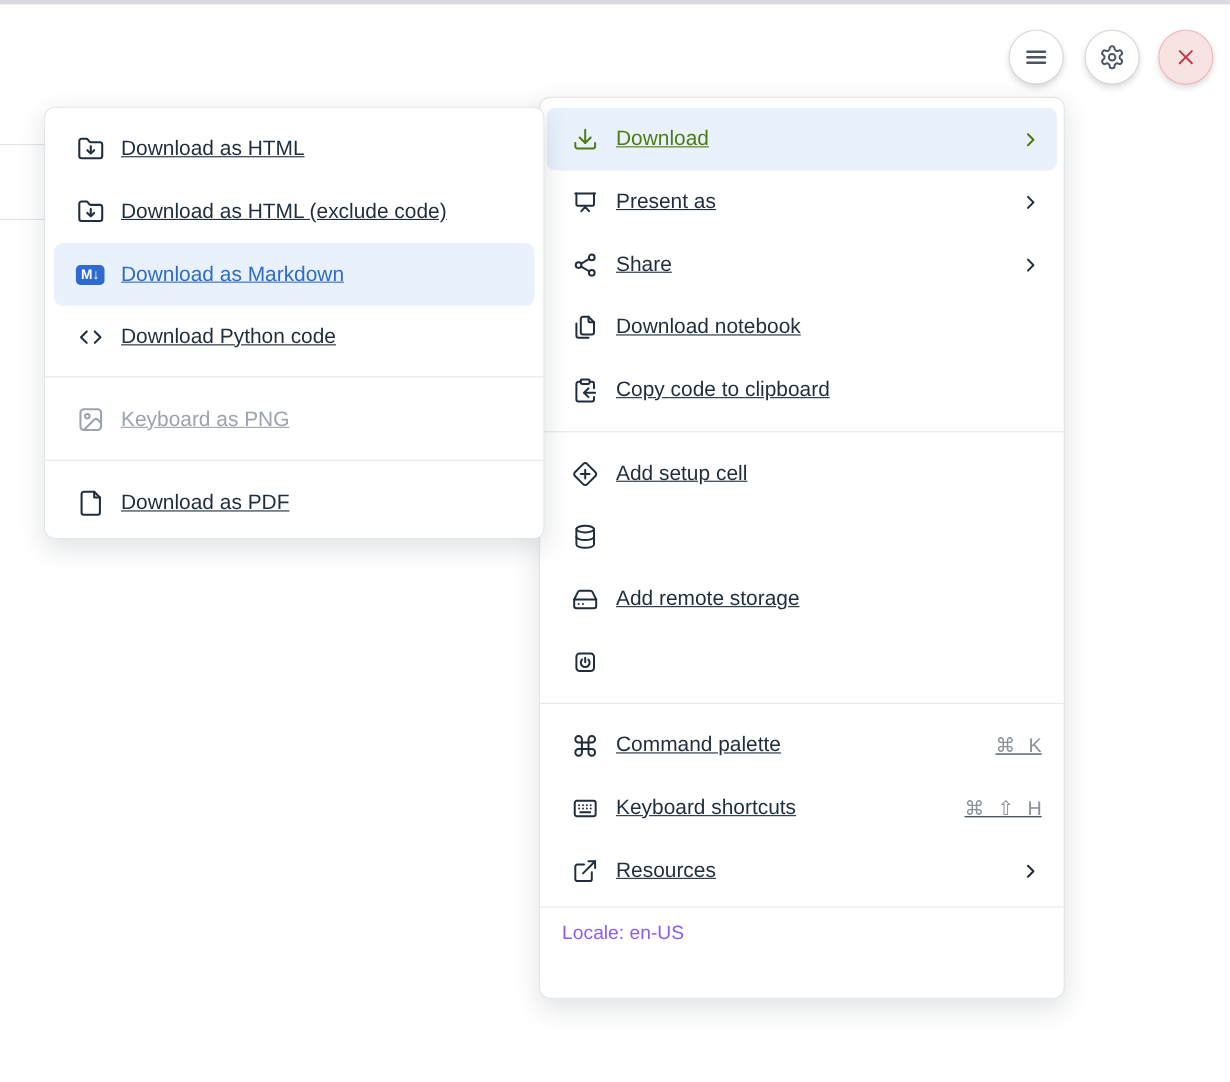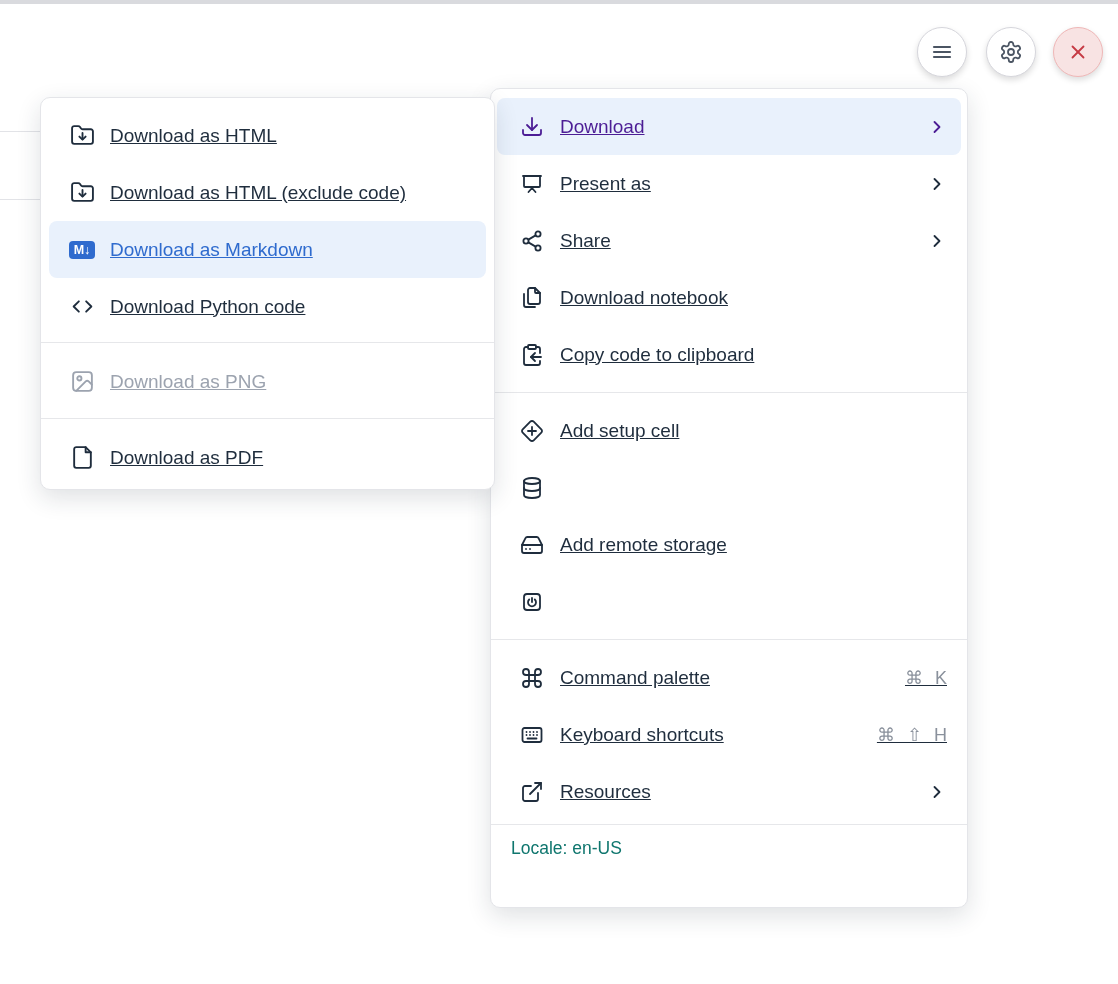--- a/index.html
+++ b/index.html
@@ -26,30 +26,30 @@
   .menu-main { left:490px; top:88px; width:478px; height:820px; padding-top:9px; z-index:5; }
   .menu-sub  { left:40px;  top:97px; width:455px; height:393px; padding-top:9px; z-index:10; }
 
   .mi { display:flex; align-items:center; height:57px; padding:0 20px 0 28px; gap:15px;
     font-size:19px; color:#1f2d3d; cursor:pointer; white-space:nowrap;text-decoration:underline; }
   .mi .lbl { flex:1; }
   .mi .ic { display:flex; align-items:center; justify-content:center; width:26px; flex:none; }
   .mi .chev { display:flex; align-items:center; flex:none; }
   .mi .shortcut { flex:none; color:#8a919c; font-size:18px; word-spacing:7px; }
 
-  .menu-main .mi.hl { background:#e9f1fc; border-radius:8px; margin:0 6px; padding:0 14px 0 22px; color:#4c1d95; }
+  .menu-main .mi.hl { background:#e9f1fc; border-radius:8px; margin:0 6px; padding:0 14px 0 22px; color:#4d7c0f; }
   .menu-sub  .mi.hl { background:#e9f1fc; border-radius:8px; margin:0 8px; padding:0 12px 0 20px; color:#2f6bce; }
   .mi.disabled { color:#9ca3af; cursor:default; }
 
   .sep { height:1px; background:#e6e7ea; margin:9px 0; }
   .menu-sub .sep.s1 { margin:7px 0 10px 0; }
   .menu-sub .sep.s2 { margin:8px 0 10px 0; }
   .menu-main .sep.s3 { margin:4px 0 0 0; }
 
-  .menu-footer { padding:10px 20px 14px 20px; color:#0f766e; font-size:17.5px; line-height:27px; }
+  .menu-footer { padding:10px 20px 14px 20px; color:#8b5cf6; font-size:17.5px; line-height:27px; }
 
   
   .md-badge { display:inline-flex; align-items:center; justify-content:center;
     width:26px; height:18px; border-radius:4px; background:#2f6bce; color:#fff;
     font-size:12.5px; font-weight:bold; letter-spacing:0; }
 
   svg { display:block; }
 </style>
 </head>
 <body>
@@ -303,21 +303,21 @@
   <div class="sep s1"></div>
 
   <div class="mi disabled">
     <span class="ic">
       <svg width="25" height="25" viewBox="0 0 24 24" fill="none" stroke="currentColor" stroke-width="1.8" stroke-linecap="round" stroke-linejoin="round">
           <rect x="3" y="3" width="18" height="18" rx="3"></rect>
           <circle cx="9" cy="9" r="2"></circle>
           <path d="m21 15-3.1-3.1a2 2 0 0 0-2.8 0L6 21"></path>
         </svg>
     </span>
-    <span class="lbl">Download as PNG</span>
+    <span class="lbl">Keyboard as PNG</span>
   </div>
 
   <div class="sep s2"></div>
 
   <div class="mi">
     <span class="ic">
       <svg width="25" height="25" viewBox="0 0 24 24" fill="none" stroke="currentColor" stroke-width="1.8" stroke-linecap="round" stroke-linejoin="round">
           <path d="M15 2H6a2 2 0 0 0-2 2v16a2 2 0 0 0 2 2h12a2 2 0 0 0 2-2V7Z"></path>
           <path d="M15 2v5h5"></path>
         </svg>

